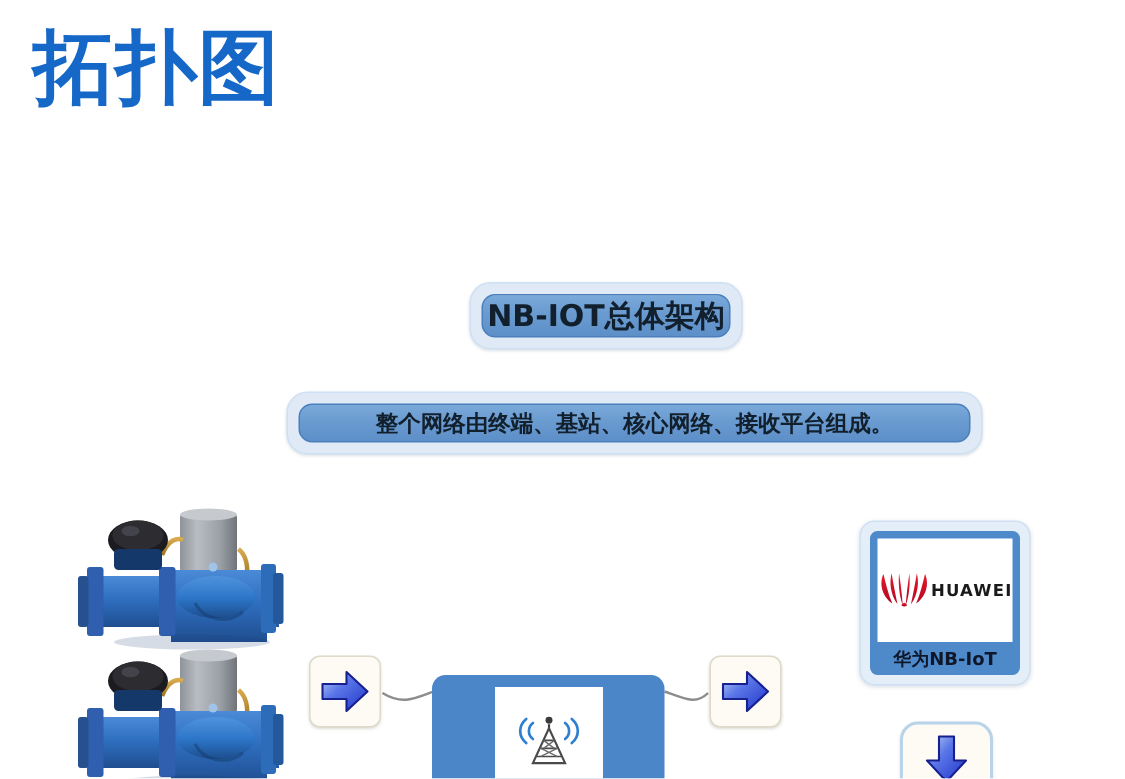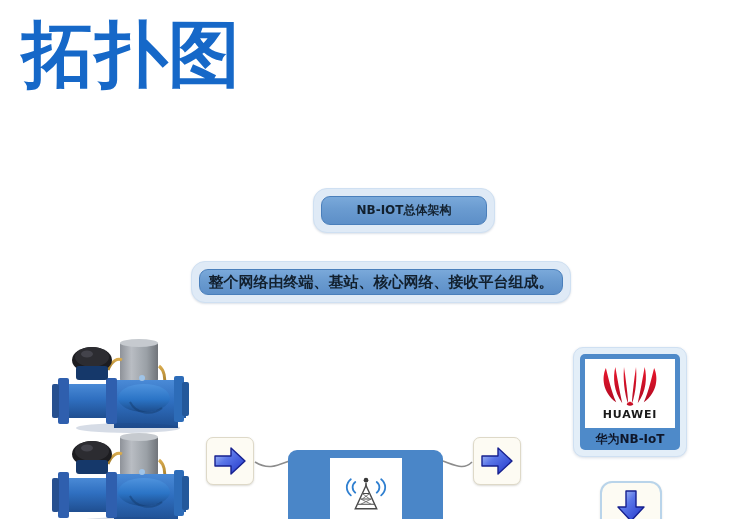--- a/index.html
+++ b/index.html
@@ -22,21 +22,21 @@
     height: 519px;
     background: #ffffff;
     overflow: hidden;
   }
 
   
   .page-title {
     position: absolute;
     left: 22px;
     top: 18px;
-    font-size: 72px;
+    font-size: 54px;
     line-height: 1;
     font-weight: 700;
     color: #1668c8;
     letter-spacing: 1px;
     white-space: nowrap;
     font-family: "DejaVu Sans", "Liberation Sans", sans-serif;
   }
   .page-subtitle {
     position: absolute;
     left: 16px;
@@ -77,26 +77,26 @@
     text-align: center;
     font-family: "DejaVu Sans", "Liberation Sans", sans-serif;
   }
 
   #callout-architecture {
     left: 313px;
     top: 188px;
     width: 182px;
     height: 45px;
   }
-  #callout-architecture .callout-text { font-size: 12px; }
+  #callout-architecture .callout-text { font-size: 20px; }
 
   #callout-description {
     left: 191px;
     top: 261px;
-    width: 380px;
+    width: 464px;
     height: 42px;
   }
   #callout-description .callout-text { font-size: 15px; }
 
   
   .meter {
     position: absolute;
     width: 168px;
     height: 110px;
   }
@@ -181,21 +181,21 @@
     border-radius: 5px;
     box-sizing: border-box;
     padding: 5px 5px 0 5px;
     display: flex;
     flex-direction: column;
   }
   #card-huawei .hw-logo-plate {
     background: #ffffff;
     flex: 1 1 auto;
     display: flex;
-    flex-direction: column;
+    flex-direction: row;
     align-items: center;
     justify-content: center;
     padding-bottom: 2px;
   }
   #card-huawei .hw-wordmark {
     font-size: 11px;
     font-weight: 700;
     letter-spacing: 0.8px;
     color: #1a1a1a;
     margin-top: 1px;

